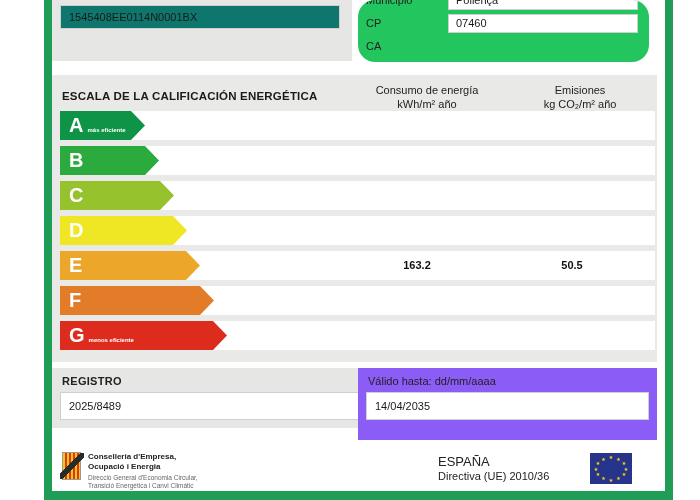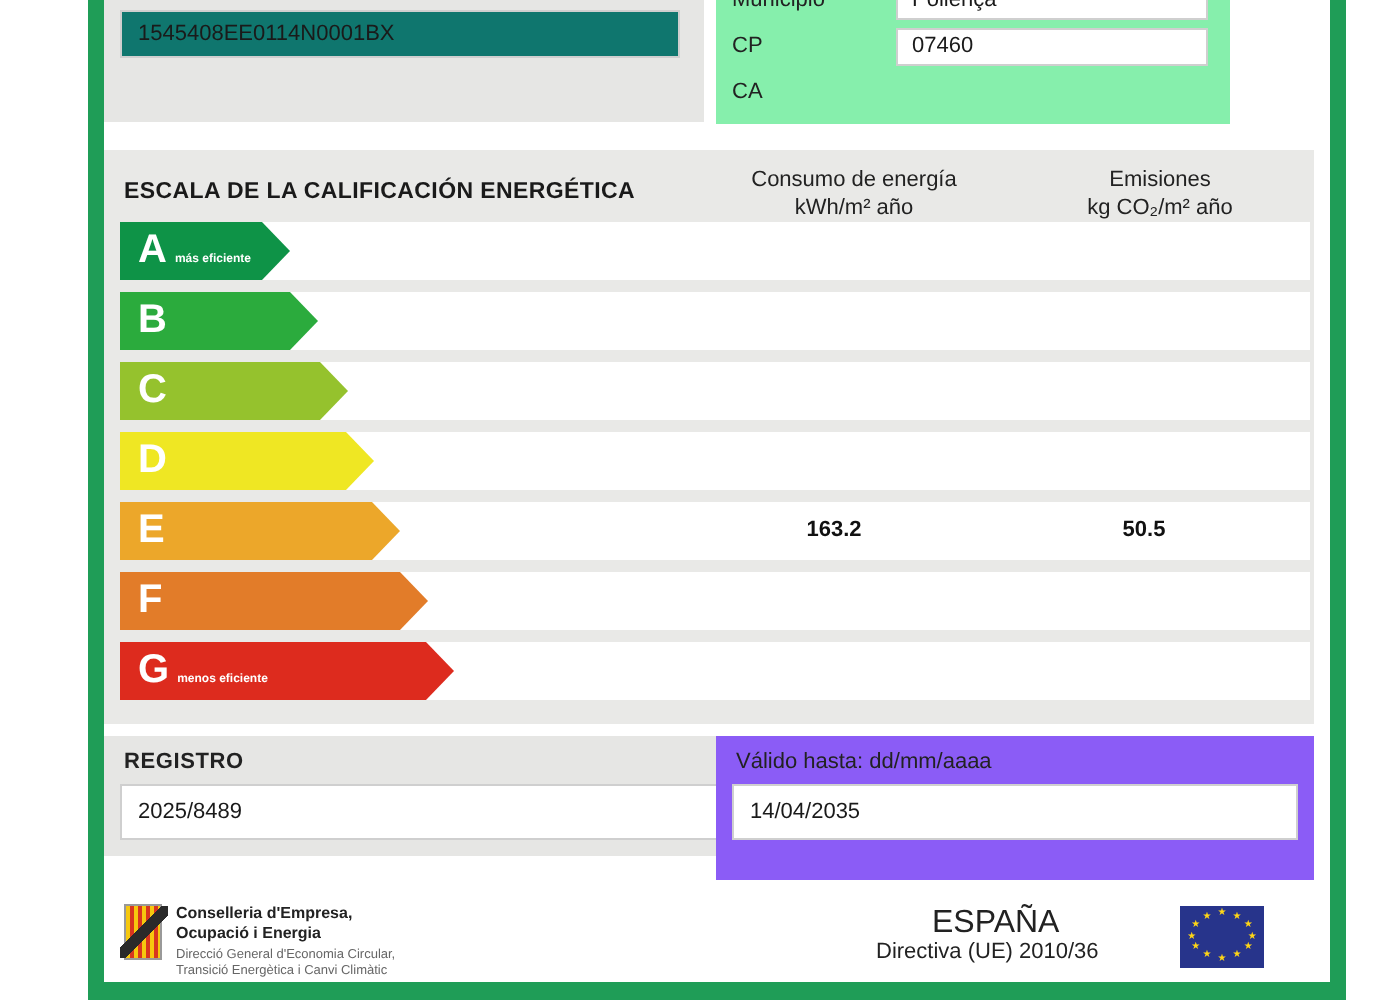--- a/index.html
+++ b/index.html
@@ -14,21 +14,21 @@
   
   .green-v{position:absolute;top:0;bottom:0;width:8px;background:#1f9d57;}
   .green-left{left:44px;}
   .green-right{left:665px;}
   .green-bottom{position:absolute;left:44px;width:629px;height:9px;bottom:0;background:#1f9d57;}
 
   
   .top-left{left:52px;top:0;width:300px;height:61px;background:#e6e6e4;}
   .ref-box{position:absolute;left:8px;top:5px;width:270px;height:22px;background:#0f766e;border:1px solid #cfcfcf;
     font-size:11px;line-height:22px;padding-left:8px;}
-  .top-right{left:358px;top:0;width:257px;height:62px;background:#86efac;overflow:hidden;}
+  .top-right{left:358px;top:0;width:291px;height:62px;background:#22c55e;overflow:hidden;border-radius:17px;}
   .field-row{position:relative;height:19px;margin:4px 6px 0 0;}
   .field-row:first-child{margin-top:-9px;}
   .field-label{position:absolute;left:8px;top:0;line-height:19px;font-size:11px;color:#222;}
   .field-value{position:absolute;left:90px;right:5px;top:0;height:17px;background:#fff;border:1px solid #cfcfcf;
     font-size:11px;line-height:17px;padding-left:7px;}
 
   
   .panel{left:52px;top:75px;width:605px;height:287px;background:#e9e9e7;}
   .panel-title{position:absolute;left:10px;top:15px;font-size:11.5px;font-weight:bold;letter-spacing:.2px;}
   .col-head{position:absolute;top:8px;text-align:center;font-size:11px;line-height:14px;color:#222;}
@@ -55,21 +55,21 @@
 
   
   .shield{left:62px;top:452px;width:17px;height:26px;border:1px solid #999;
     background:repeating-linear-gradient(90deg,#f6c80e 0 2px,#d8361f 2px 4px);}
   .shield-band{position:absolute;left:-3px;top:0;width:24px;height:26px;
     background:linear-gradient(135deg,transparent 42%,#2a2a2a 42%,#2a2a2a 58%,transparent 58%);}
   .org{left:88px;top:452px;width:220px;}
   .org-main{font-size:8px;font-weight:bold;line-height:10px;color:#222;}
   .org-sub{font-size:6.5px;line-height:8px;color:#666;margin-top:2px;}
   .spain{left:438px;top:455px;width:180px;}
-  .spain-line1{font-size:16px;line-height:14px;color:#222;margin-left:28px;}
+  .spain-line1{font-size:13px;line-height:14px;color:#222;}
   .spain-line2{font-size:11px;line-height:14px;color:#222;}
   .eu-flag{left:590px;top:453px;width:42px;height:31px;background:#27348b;}
   .eu-flag .star{position:absolute;color:#ffd617;font-size:5px;line-height:5px;transform:translate(-50%,-50%);}
 </style>
 </head>
 <body>
 
 <div class="green-v green-left"></div>
 <div class="green-v green-right"></div>
 <div class="green-bottom"></div>

